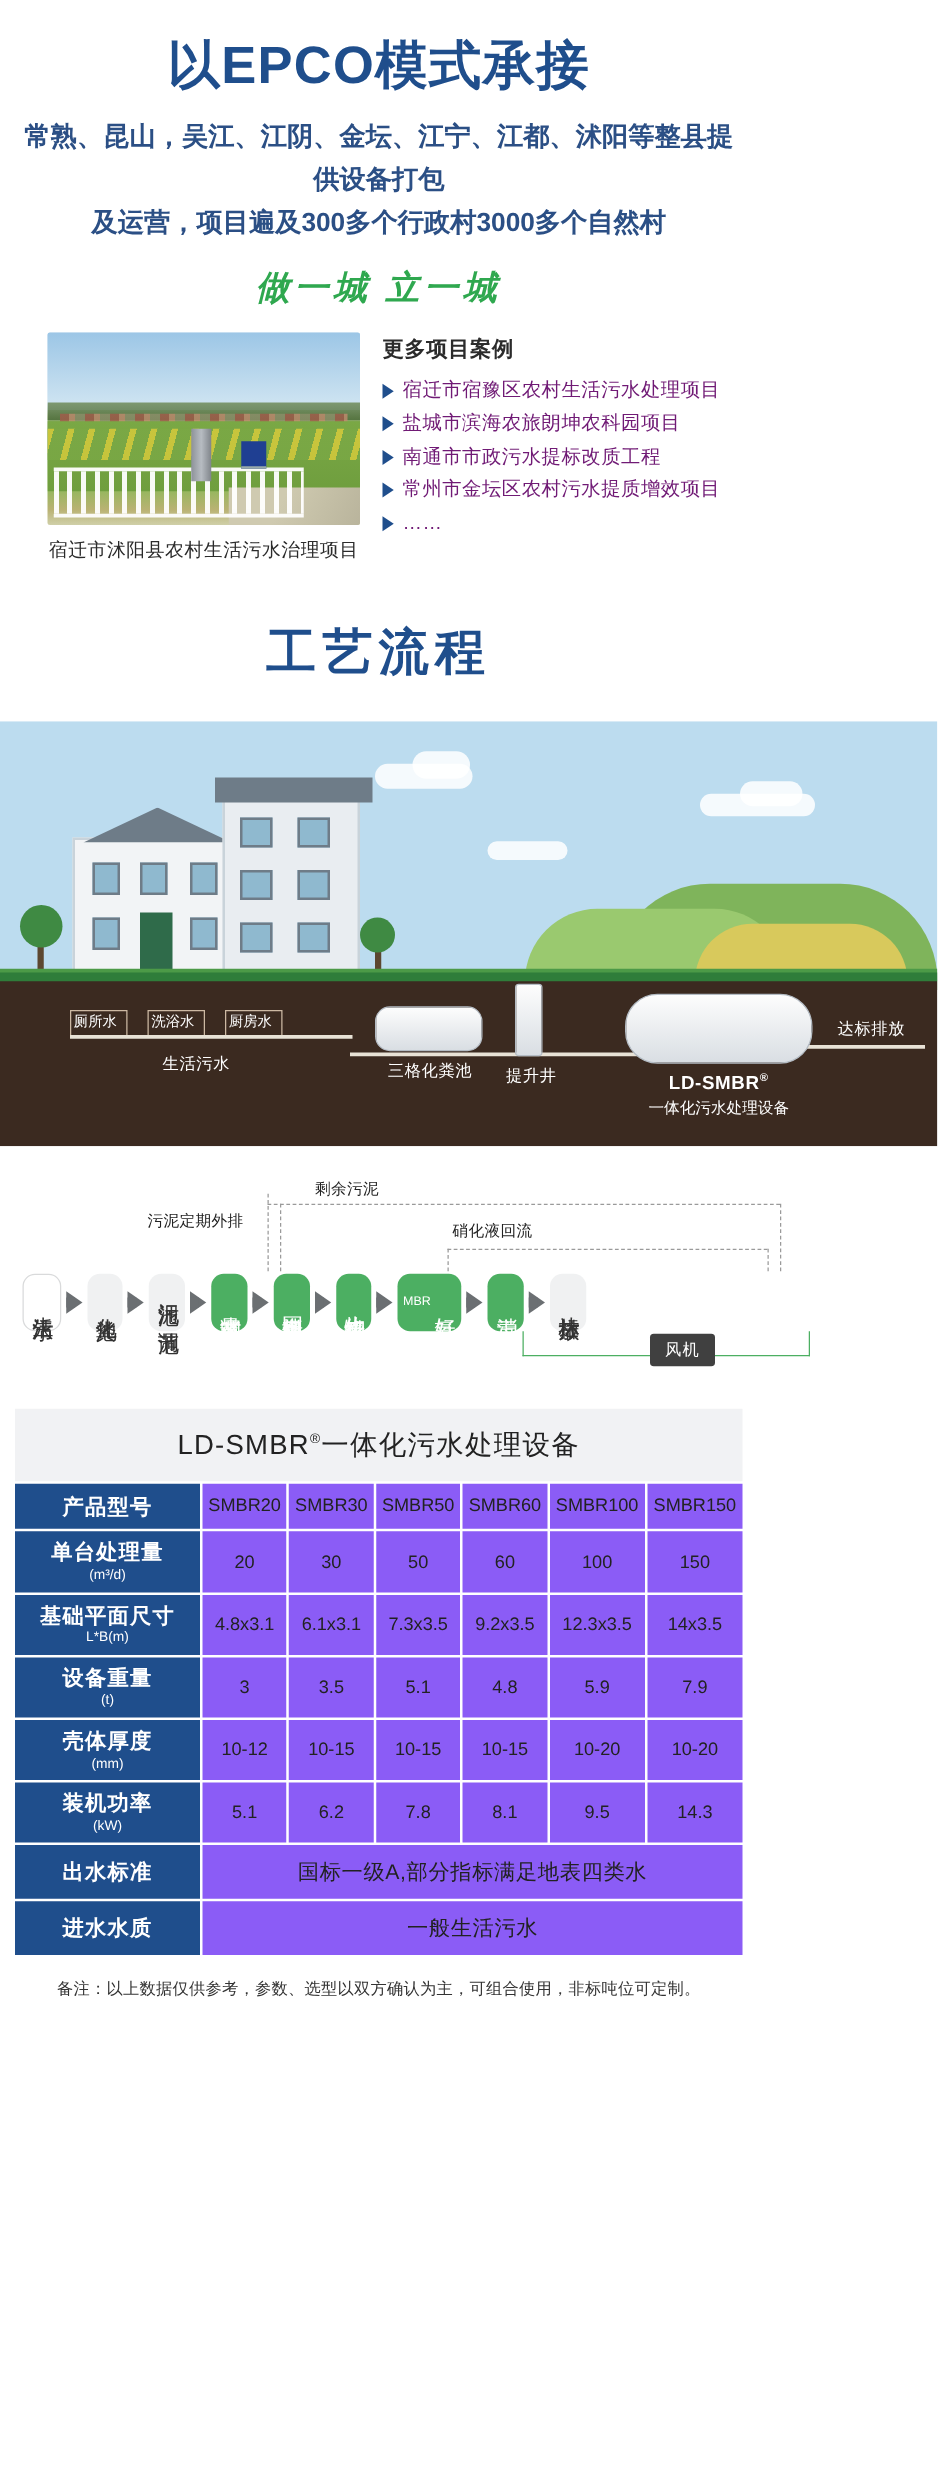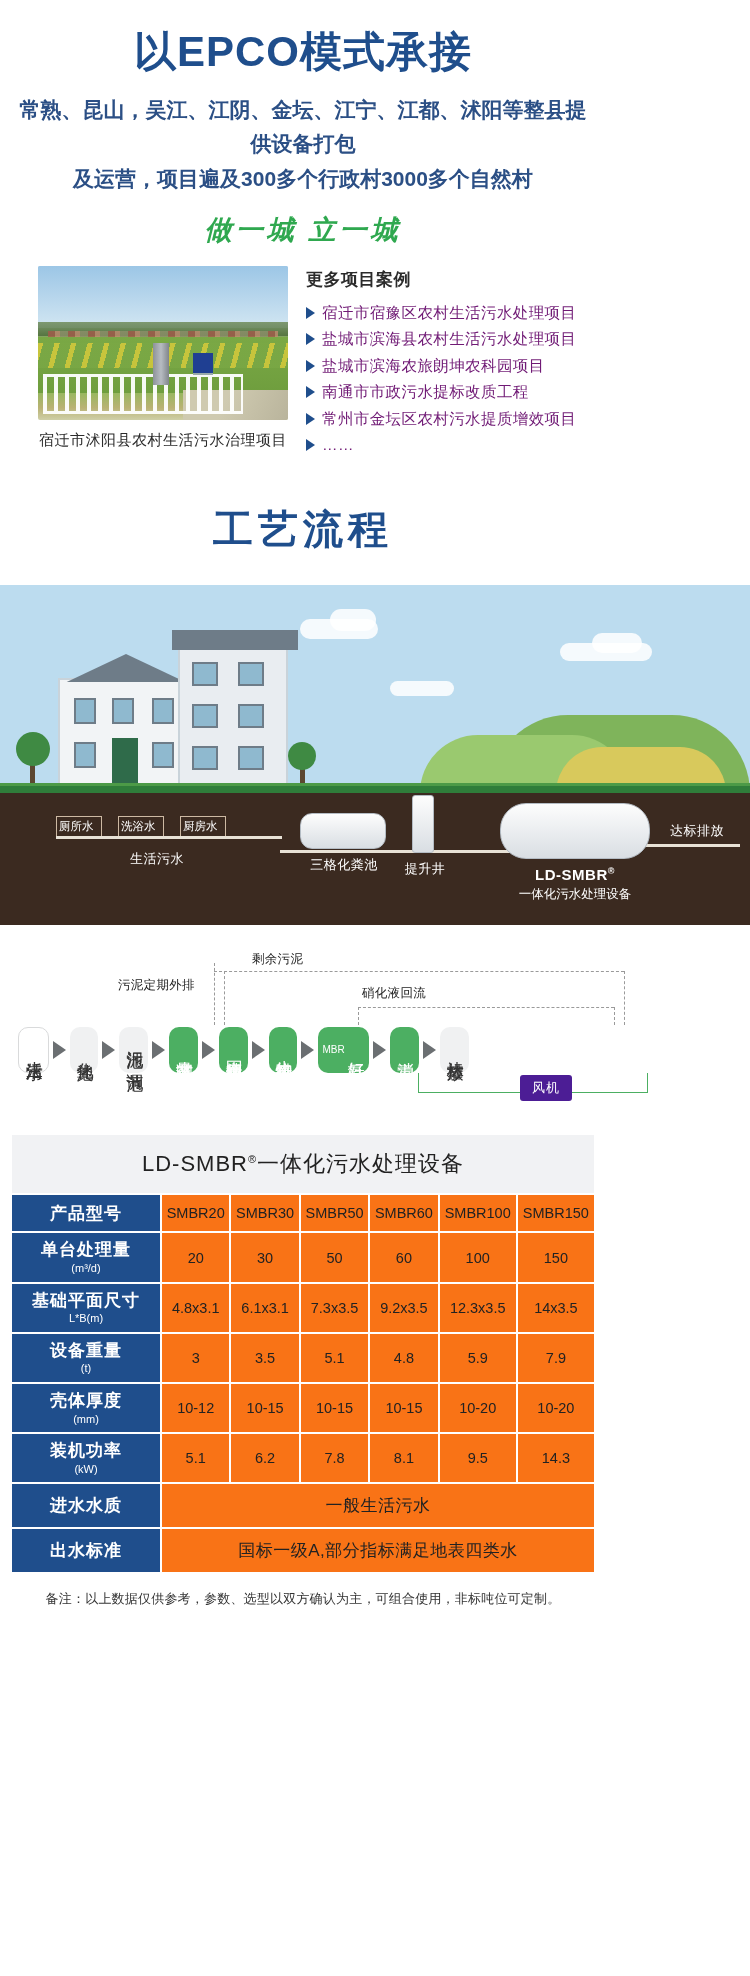--- a/index.html
+++ b/index.html
@@ -200,37 +200,37 @@
     border-top: 9px solid transparent;
     border-bottom: 9px solid transparent;
     position: relative;
   }
   .arrow::before {
     content:""; position:absolute; left:-13px; top:-4px;
     width:7px; height:8px; background:#6b6f72;
   }
   .fan {
     position:absolute; right:24px; bottom:14px;
-    background:#4c1d95; color:#fff; font-size:13px;
+    background:#404040; color:#fff; font-size:13px;
     padding:4px 12px; border-radius:3px; letter-spacing:1px;
   }
   .fan-line { position:absolute; border:1px solid #4caf62; border-top:none; }
 
   
   .param-title {
     text-align: center;
     font-size: 40px;
     font-weight: 700;
     color: #1f4e8c;
     letter-spacing: 5px;
     padding: 24px 0 22px;
   }
   .table-box { padding: 0 10px; }
   table.spec { width: 100%; border-collapse: separate; border-spacing: 2px; }
-  table.spec td { background:#f97316; }
+  table.spec td { background:#8b5cf6; }
   .spec-title-cell {
     background:#f1f2f4 !important; text-align:center;
     font-size:22px; color:#222; padding:14px 0; letter-spacing:1px;
   }
   .spec-title-cell sup { font-size:11px; vertical-align: super; }
   td.rowhead {
     background:#1f4e8c !important; color:#ffffff; text-align:center;
     width:148px; padding:7px 4px; line-height:1.15;
   }
   .rh-main { font-size:17px; font-weight:700; letter-spacing:1px; }
@@ -275,24 +275,20 @@
     </div>
 
     <div class="case-right">
       <div class="cases-heading">更多项目案例</div>
       <div class="case-item">
         <span class="case-bullet"></span>
         <span>宿迁市宿豫区农村生活污水处理项目</span>
       </div>
       <div class="case-item">
         <span class="case-bullet"></span>
-        <span>盐城市滨海县农村生活污水处理项目</span>
-      </div>
-      <div class="case-item">
-        <span class="case-bullet"></span>
         <span>盐城市滨海农旅朗坤农科园项目</span>
       </div>
       <div class="case-item">
         <span class="case-bullet"></span>
         <span>南通市市政污水提标改质工程</span>
       </div>
       <div class="case-item">
         <span class="case-bullet"></span>
         <span>常州市金坛区农村污水提质增效项目</span>
       </div>
@@ -495,30 +491,30 @@
         <td class="cell">5.1</td>
         <td class="cell">6.2</td>
         <td class="cell">7.8</td>
         <td class="cell">8.1</td>
         <td class="cell">9.5</td>
         <td class="cell">14.3</td>
       </tr>
 
       <tr>
         <td class="rowhead">
+          <div class="rh-main">出水标准</div>
+        </td>
+        <td class="wide" colspan="6">国标一级A,部分指标满足地表四类水</td>
+      </tr>
+
+      <tr>
+        <td class="rowhead">
           <div class="rh-main">进水水质</div>
         </td>
         <td class="wide" colspan="6">一般生活污水</td>
-      </tr>
-
-      <tr>
-        <td class="rowhead">
-          <div class="rh-main">出水标准</div>
-        </td>
-        <td class="wide" colspan="6">国标一级A,部分指标满足地表四类水</td>
       </tr>
     </tbody>
       </table>
 
     <div class="remark">备注：以上数据仅供参考，参数、选型以双方确认为主，可组合使用，非标吨位可定制。</div>
   </section>
 
 </div>
 
 </body></html>

